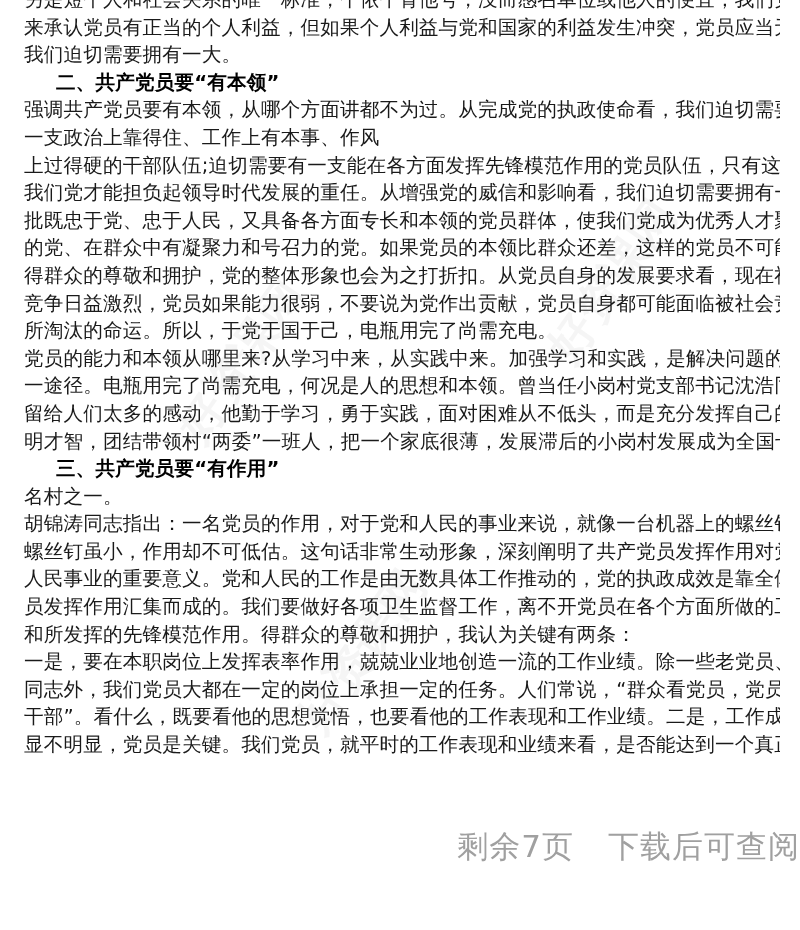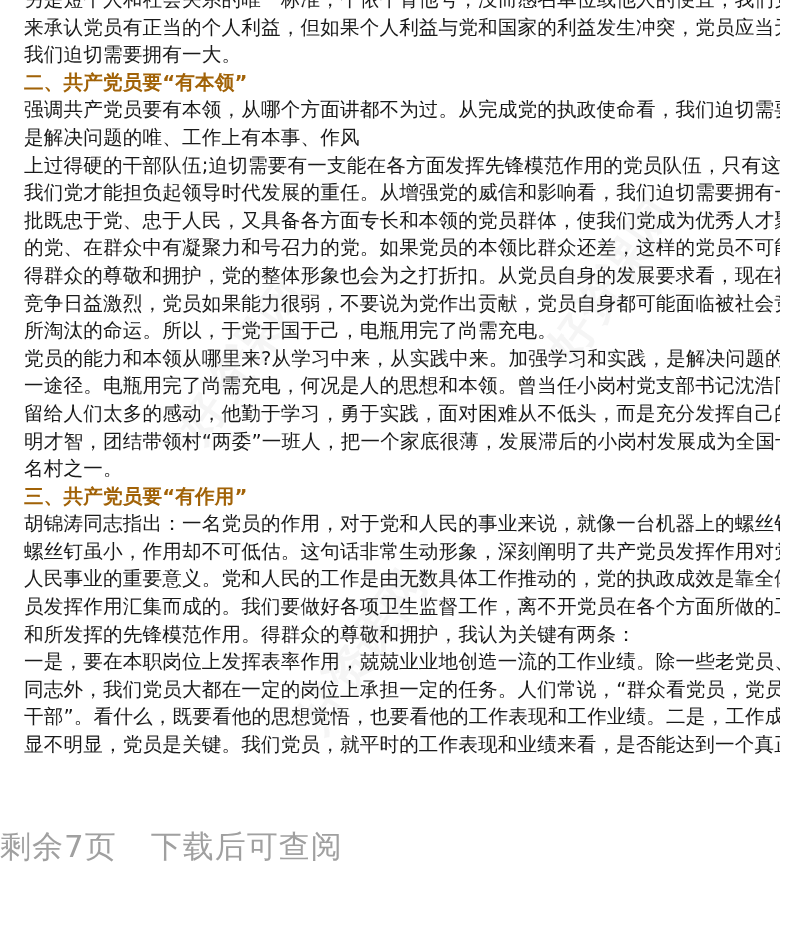--- a/index.html
+++ b/index.html
@@ -5,59 +5,59 @@
   html, body { margin: 0; padding: 0; }
   body {
     width: 800px; height: 930px; background: #ffffff; overflow: hidden; position: relative;
     font-family: "DejaVu Sans", "Liberation Sans", sans-serif;
   }
   .page { position: absolute; left: 24px; top: -14px; width: 756px; }
   .line {
     font-size: 19.6px; line-height: 27.6px; height: 27.6px; color: #1a1a1a;
     white-space: nowrap; overflow: hidden; letter-spacing: 0.15px;
   }
-  .line.heading { font-weight: bold; color: #a16207; }
+  .line.heading { font-weight: bold; color: #000000; margin-left: 32px; }
   .watermark {
     position: absolute; color: rgba(170,170,170,0.12); font-size: 46px; font-weight: bold;
     transform: rotate(-55deg); pointer-events: none; white-space: nowrap;
   }
   .more {
-    position: absolute; left: 0; width: 800px; top: 826px; text-align: left;
+    position: absolute; left: 0; width: 800px; top: 826px; text-align: right;
     font-size: 31px; color: #a0a0a0; letter-spacing: 1px;
   }
   .more span { display: inline-block; }
   .more .gap { width: 34px; }
 </style>
 </head>
 <body>
 
 <div class="watermark" style="left:150px; top:330px;">好资课网</div>
 <div class="watermark" style="left:520px; top:250px;">好资课网</div>
 <div class="watermark" style="left:270px; top:620px;">好资课网</div>
 
 <div class="page" id="page">
     <div class="line">另是短个人和社会关系的唯一标准，个侬个青他号，没而感召单位或他人的便宜，我们党从</div>
     <div class="line">来承认党员有正当的个人利益，但如果个人利益与党和国家的利益发生冲突，党员应当无条</div>
     <div class="line">我们迫切需要拥有一大。</div>
     <div class="line heading">二、共产党员要“有本领”</div>
     <div class="line">强调共产党员要有本领，从哪个方面讲都不为过。从完成党的执政使命看，我们迫切需要有</div>
-    <div class="line">是解决问题的唯、工作上有本事、作风</div>
+    <div class="line">一支政治上靠得住、工作上有本事、作风</div>
     <div class="line">上过得硬的干部队伍;迫切需要有一支能在各方面发挥先锋模范作用的党员队伍，只有这样，</div>
     <div class="line">我们党才能担负起领导时代发展的重任。从增强党的威信和影响看，我们迫切需要拥有一大</div>
     <div class="line">批既忠于党、忠于人民，又具备各方面专长和本领的党员群体，使我们党成为优秀人才聚集</div>
     <div class="line">的党、在群众中有凝聚力和号召力的党。如果党员的本领比群众还差，这样的党员不可能赢</div>
     <div class="line">得群众的尊敬和拥护，党的整体形象也会为之打折扣。从党员自身的发展要求看，现在社会</div>
     <div class="line">竞争日益激烈，党员如果能力很弱，不要说为党作出贡献，党员自身都可能面临被社会竞争</div>
     <div class="line">所淘汰的命运。所以，于党于国于己，电瓶用完了尚需充电。</div>
     <div class="line">党员的能力和本领从哪里来?从学习中来，从实践中来。加强学习和实践，是解决问题的唯</div>
     <div class="line">一途径。电瓶用完了尚需充电，何况是人的思想和本领。曾当任小岗村党支部书记沈浩同志，</div>
     <div class="line">留给人们太多的感动，他勤于学习，勇于实践，面对困难从不低头，而是充分发挥自己的聪</div>
     <div class="line">明才智，团结带领村“两委”一班人，把一个家底很薄，发展滞后的小岗村发展成为全国十大</div>
+    <div class="line heading">三、共产党员要“有作用”</div>
     <div class="line">名村之一。</div>
-    <div class="line heading">三、共产党员要“有作用”</div>
     <div class="line">胡锦涛同志指出：一名党员的作用，对于党和人民的事业来说，就像一台机器上的螺丝钉。</div>
     <div class="line">螺丝钉虽小，作用却不可低估。这句话非常生动形象，深刻阐明了共产党员发挥作用对党和</div>
     <div class="line">人民事业的重要意义。党和人民的工作是由无数具体工作推动的，党的执政成效是靠全体党</div>
     <div class="line">员发挥作用汇集而成的。我们要做好各项卫生监督工作，离不开党员在各个方面所做的工作</div>
     <div class="line">和所发挥的先锋模范作用。得群众的尊敬和拥护，我认为关键有两条：</div>
     <div class="line">一是，要在本职岗位上发挥表率作用，兢兢业业地创造一流的工作业绩。除一些老党员、老</div>
     <div class="line">同志外，我们党员大都在一定的岗位上承担一定的任务。人们常说，“群众看党员，党员看</div>
     <div class="line">干部”。看什么，既要看他的思想觉悟，也要看他的工作表现和工作业绩。二是，工作成效明</div>
     <div class="line">显不明显，党员是关键。我们党员，就平时的工作表现和业绩来看，是否能达到一个真正共</div>
   </div>

